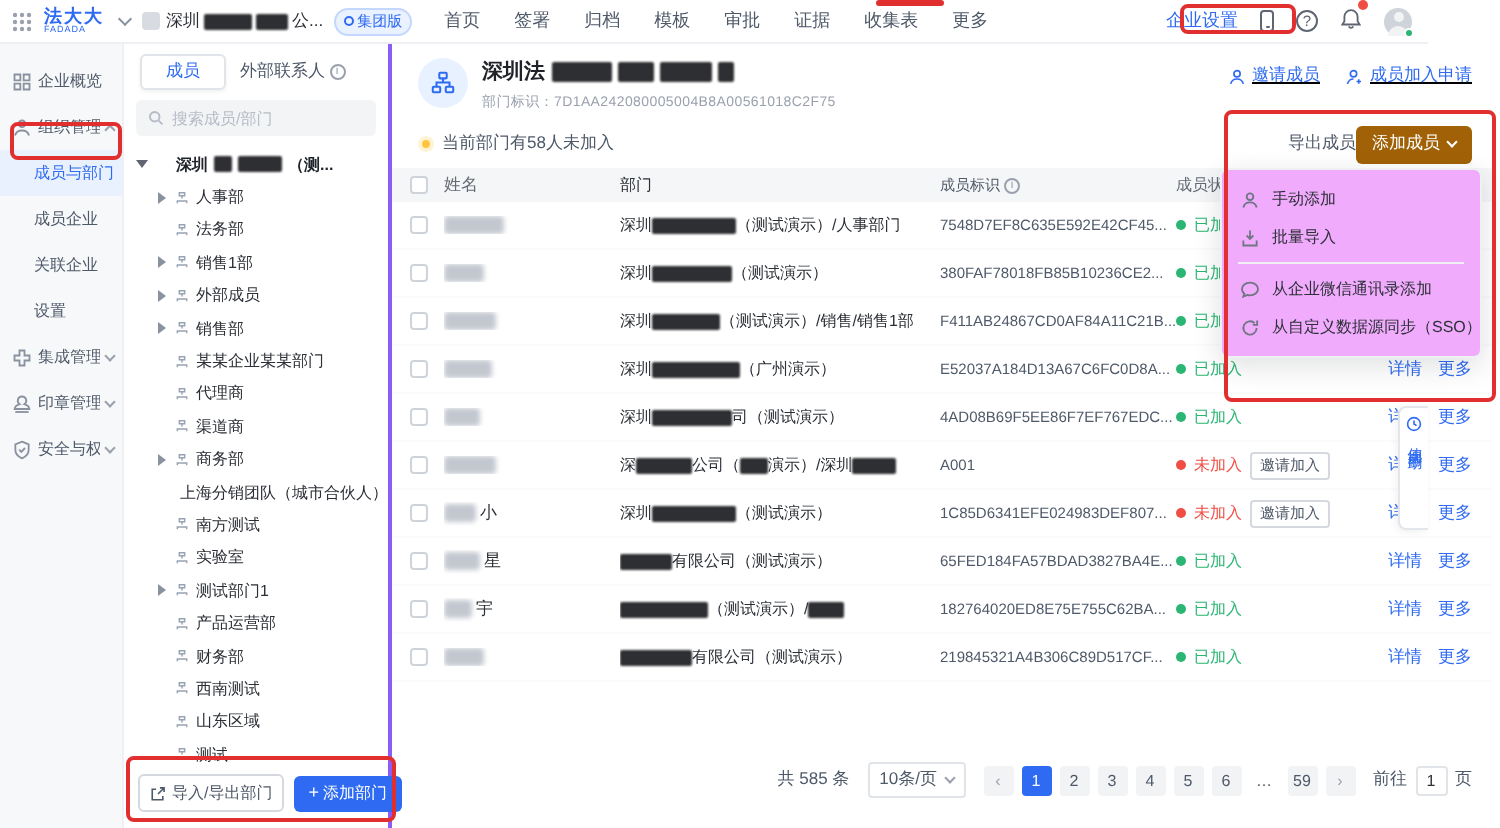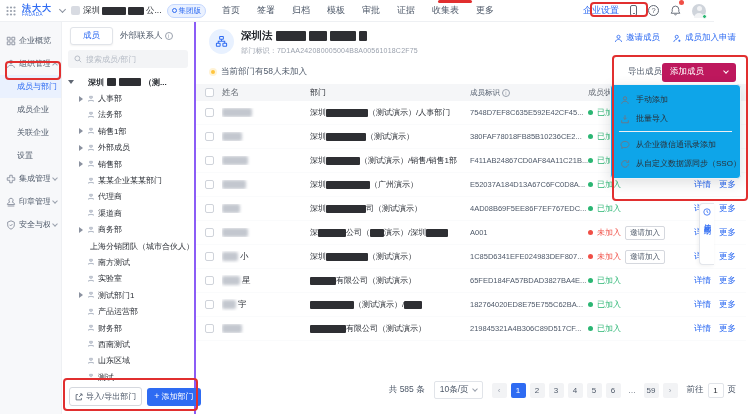--- a/index.html
+++ b/index.html
@@ -82,27 +82,27 @@
   .btn-primary .plus { font-size:9px; line-height:1; }
 
   
   .main { flex:1; display:flex; flex-direction:column; position:relative; background:#fff; }
   .m-header { height:38px; display:flex; align-items:flex-start; padding:7px 10px 0 13px; }
   .org-badge { width:25px; height:25px; border-radius:50%; background:#e8f1ff; display:flex;
     align-items:center; justify-content:center; flex:none; margin-right:7px; }
   .m-title-block { flex:1; min-width:0; }
   .m-title { font-size:10.5px; font-weight:bold; color:#1f2329; display:flex; align-items:center; gap:3px; }
   .m-sub { margin-top:3px; font-size:7px; color:#9aa1ad; white-space:nowrap; letter-spacing:.2px; }
-  .m-links { display:flex; gap:13px; margin-top:3px; }
+  .m-links { display:flex; gap:13px; margin-top:3px;text-decoration:underline; }
   .m-link { display:flex; align-items:center; gap:3px; color:#2e6bf2; font-size:8.5px; white-space:nowrap; cursor:pointer; }
   .m-toolbar { height:24px; display:flex; align-items:center; padding:0 10px 0 13px; }
   .notice { display:flex; align-items:center; gap:4px; font-size:8.5px; color:#4e5969; flex:1; }
   .notice-dot { width:8px; height:8px; border-radius:50%; background:#ffc53d; border:2px solid #fff3d6; }
   .tb-export { font-size:8.5px; color:#4e5969; cursor:pointer; white-space:nowrap; }
-  .tb-add { display:flex; align-items:center; gap:20px; background:#be185d; color:#fff; border-radius:3px;
+  .tb-add { display:flex; align-items:center; gap:4px; background:#a16207; color:#fff; border-radius:3px;
     padding:3.5px 8px; font-size:8.5px; white-space:nowrap; cursor:pointer; }
   .tb-add .caret { width:4px; height:4px; border-right:1px solid #fff; border-bottom:1px solid #fff; transform:rotate(45deg); margin-bottom:2px; }
 
   
   .thead { height:17px; background:#f5f6f8; display:flex; align-items:center; font-size:8.5px; color:#646a73; }
   .trow { height:24px; display:flex; align-items:center; font-size:8.5px; color:#2b2f36; border-bottom:1px solid #fafbfc; }
   .c-check { width:26px; flex:none; display:flex; justify-content:center; }
   .checkbox { width:9px; height:9px; border:1px solid #cfd3da; border-radius:2px; background:#fff; cursor:pointer; }
   .c-name { width:88px; flex:none; display:flex; align-items:center; gap:2px; overflow:hidden; }
   .c-dept { width:160px; flex:none; white-space:nowrap; overflow:hidden; font-size:8px; color:#2b2f36; }
@@ -126,21 +126,21 @@
   .pg { min-width:15px; height:15px; border-radius:2px; background:#f2f3f5; color:#4e5969;
     display:flex; align-items:center; justify-content:center; font-size:8px; cursor:pointer; padding:0 2px; }
   .pg.active { background:#2e6bf2; color:#fff; }
   .pg.ellipsis { background:transparent; }
   .pg.navbtn { color:#9aa1ad; }
   .goto { display:flex; align-items:center; gap:4px; }
   .goto-input { width:16px; height:15px; border:1px solid #e1e4e9; border-radius:2px;
     display:flex; align-items:center; justify-content:center; font-size:8px; color:#2b2f36; cursor:text; }
 
   
-  .add-menu { position:absolute; top:62px; right:5px; width:131px; background:#0ea5e9; border:1px solid #eef0f3;
+  .add-menu { position:absolute; top:62px; right:5px; width:131px; background:#f0abfc; border:1px solid #eef0f3;
     border-radius:4px; box-shadow:0 4px 14px rgba(31,35,41,.14); padding:5px 0; z-index:40; }
   .menu-item { height:19px; display:flex; align-items:center; gap:6px; padding:0 9px;
     font-size:8px; color:#2b2f36; white-space:nowrap; cursor:pointer; }
   .menu-item svg { flex:none; }
   .menu-divider { height:1px; background:#eef0f3; margin:3px 8px; }
 
   
   .help-tab { position:absolute; right:0; top:203px; width:15px; height:62px; background:#fff;
     border:1px solid #e3e6eb; border-right:none; border-radius:4px 0 0 4px; box-shadow:-1px 1px 4px rgba(0,0,0,.06);
     display:flex; flex-direction:column; align-items:center; padding-top:4px; gap:2px; z-index:45; cursor:pointer; }

